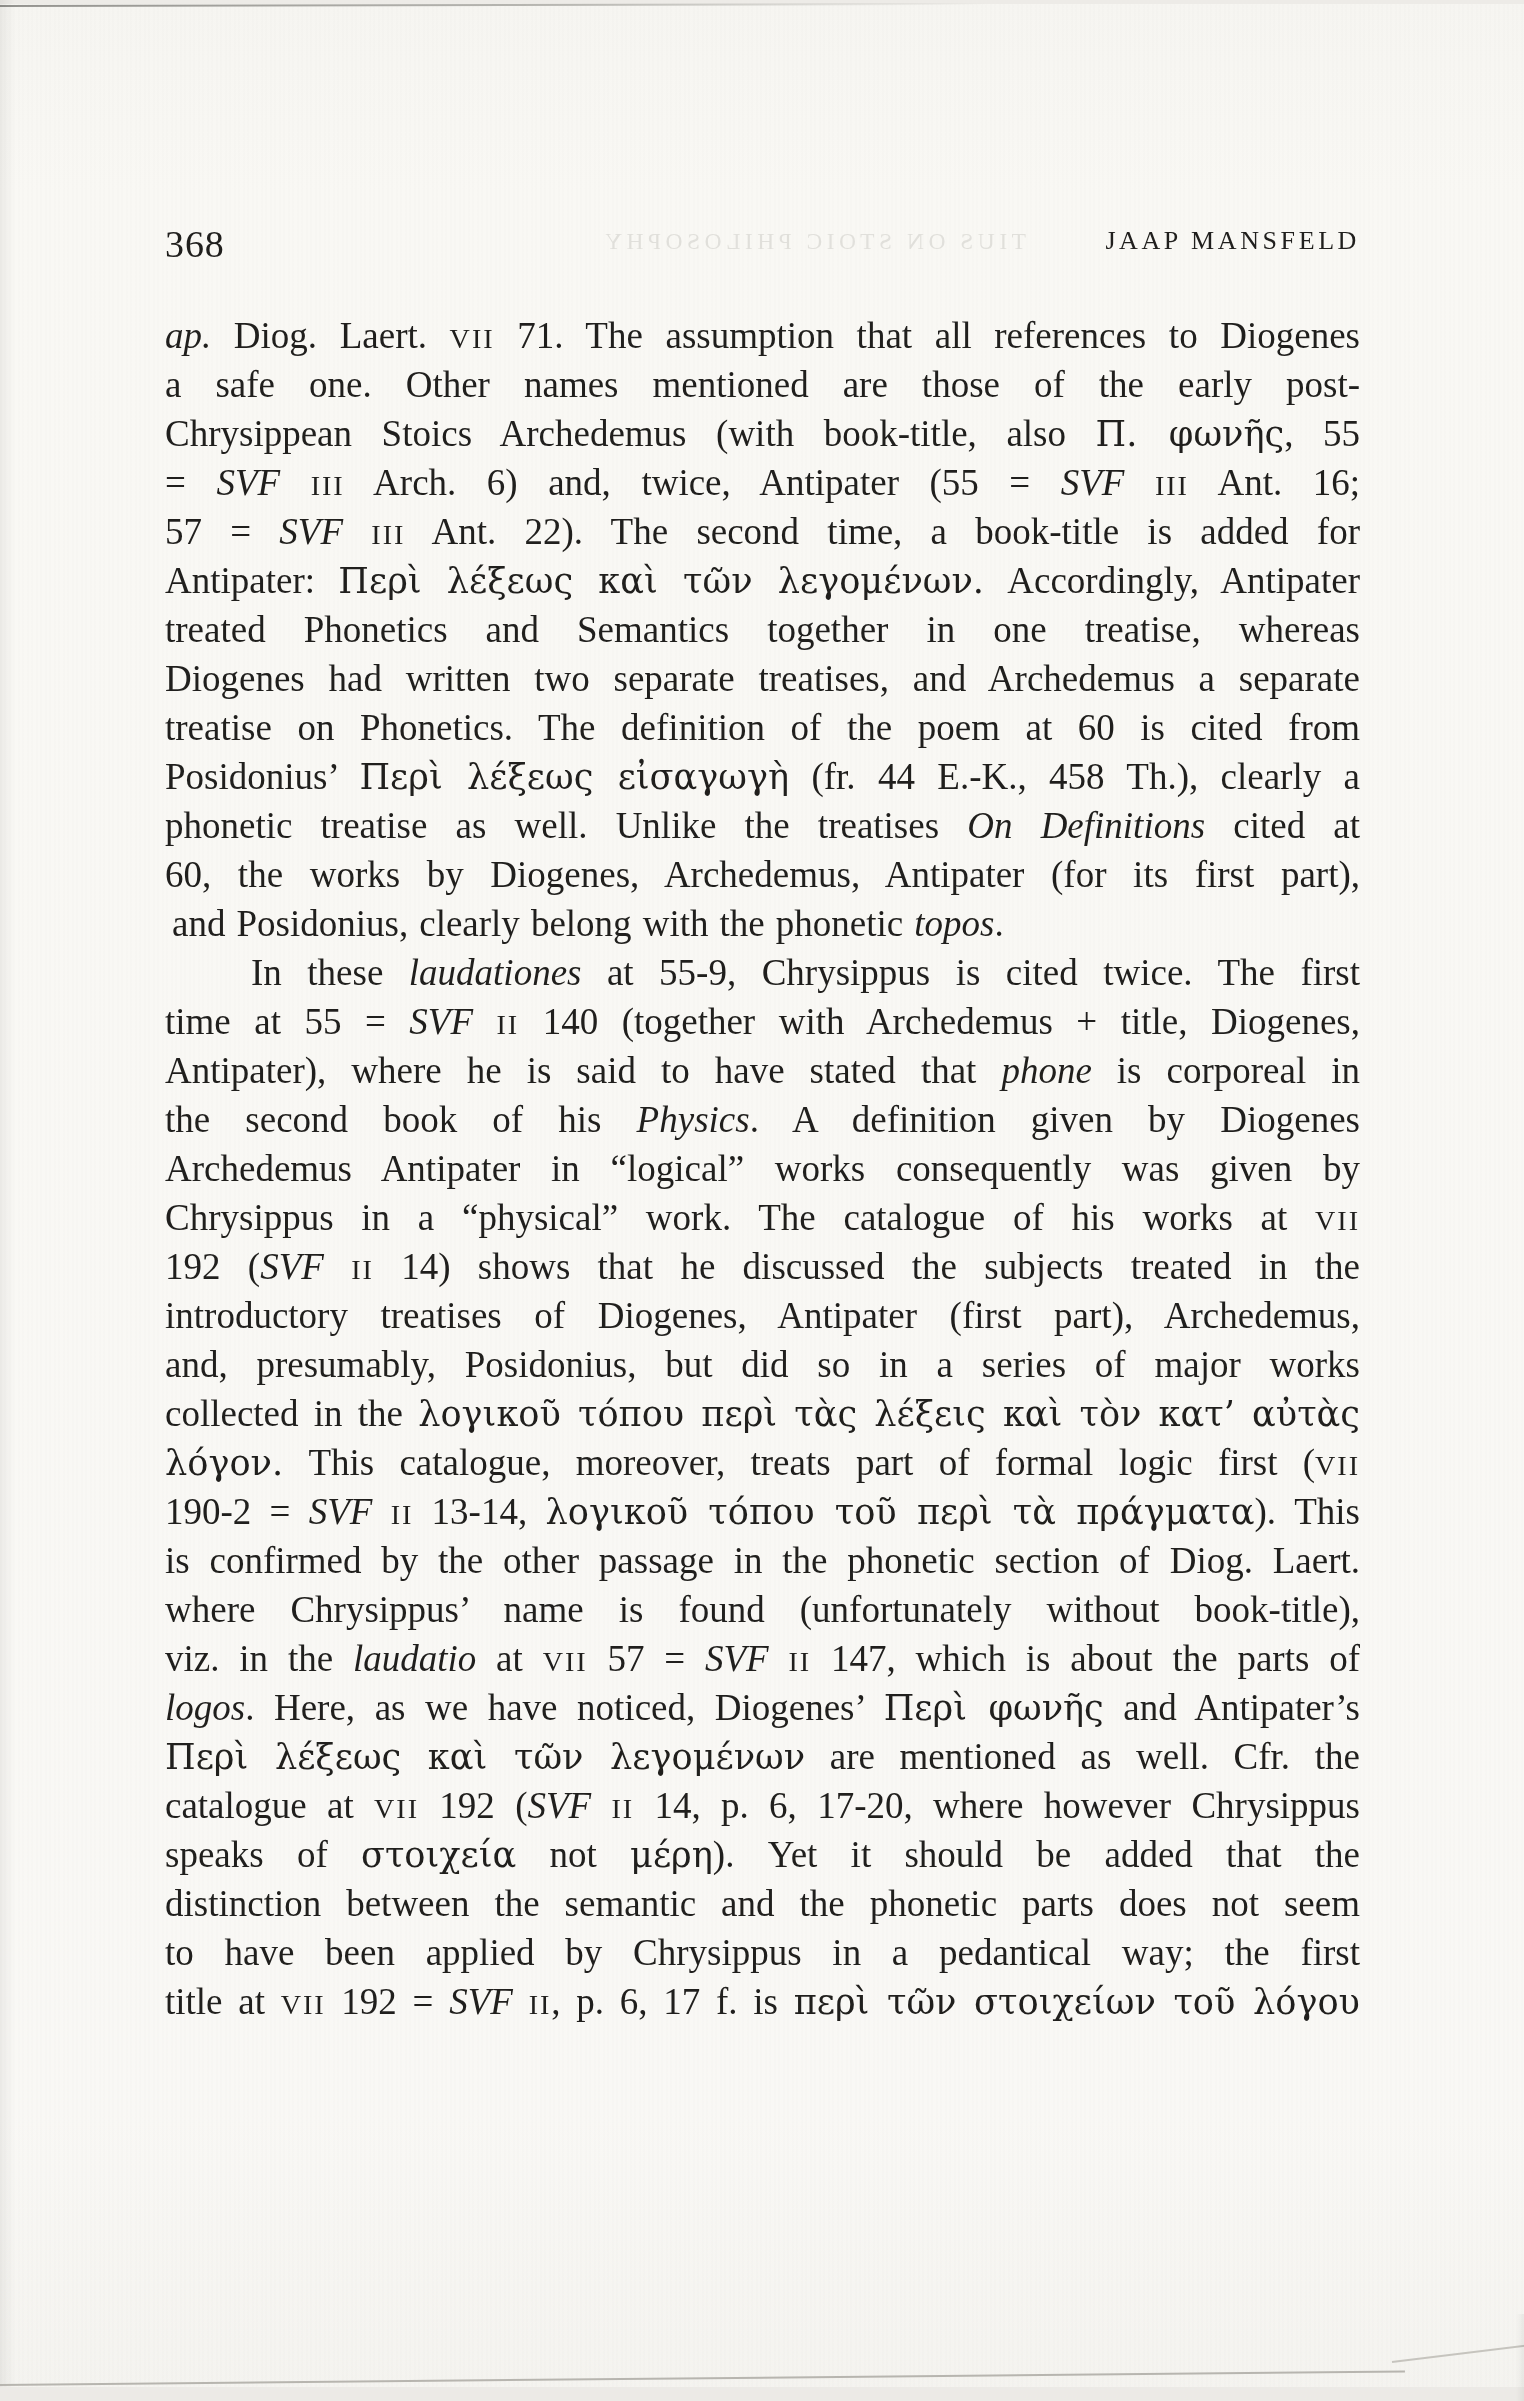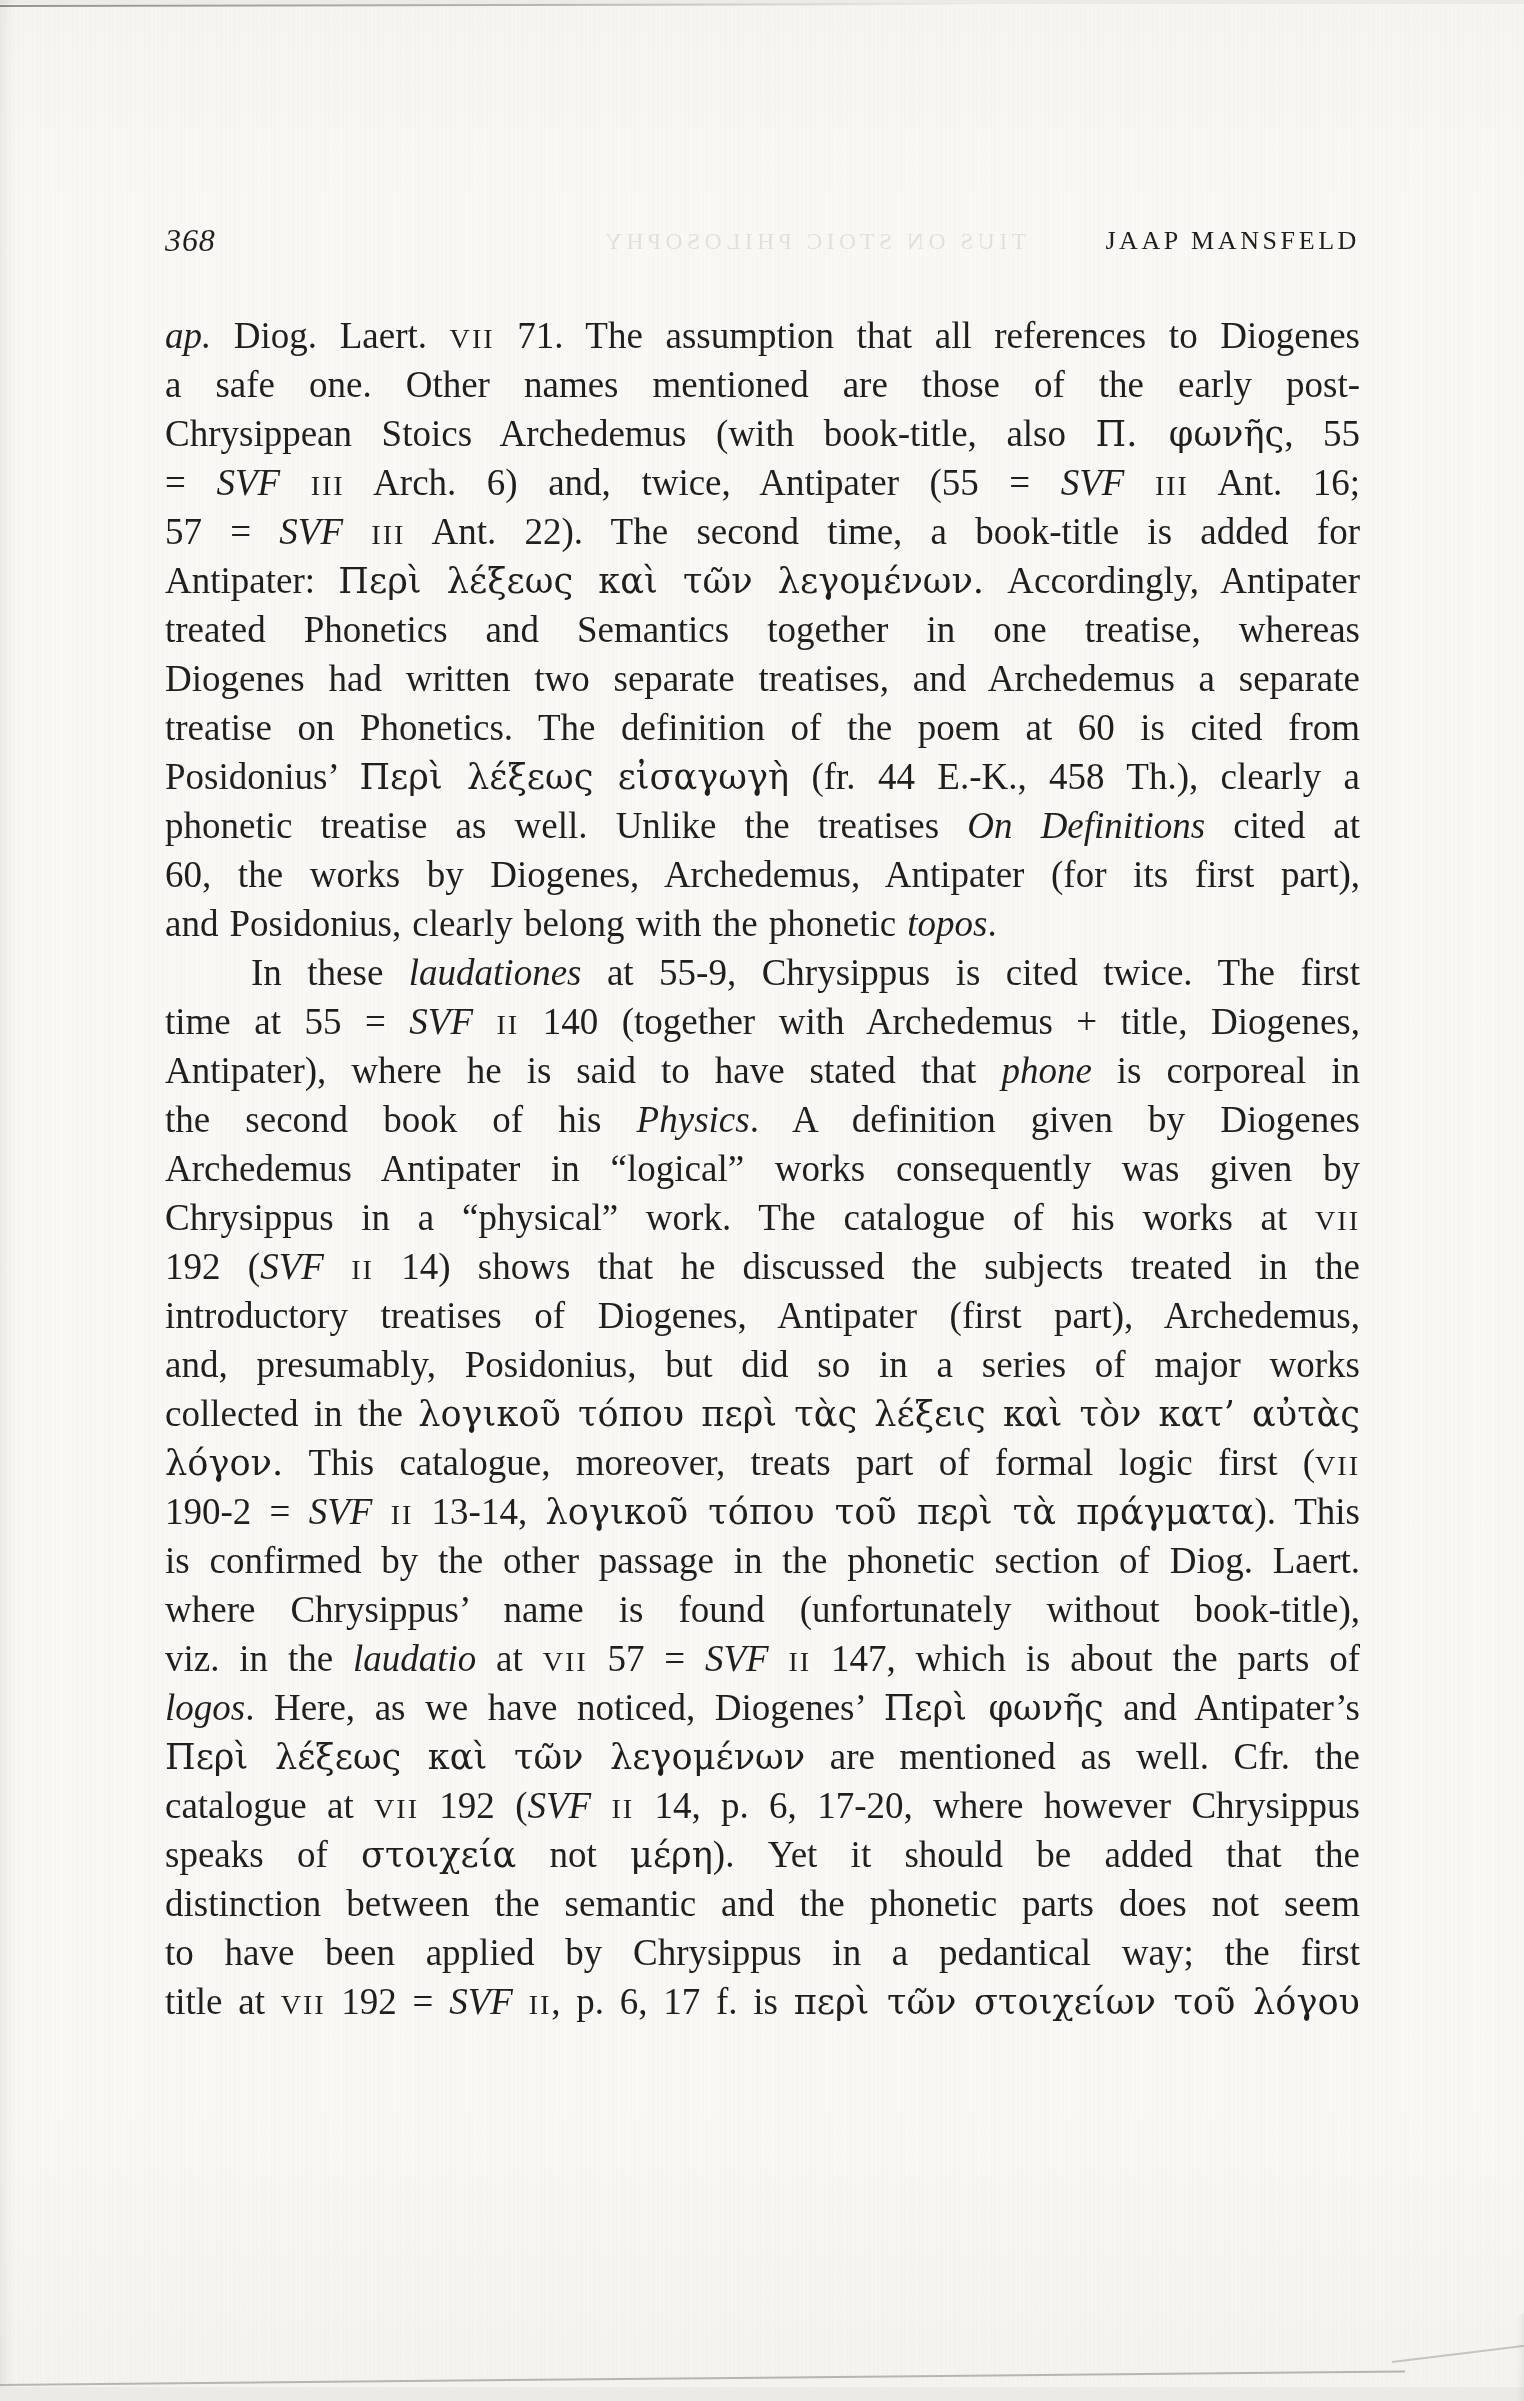--- a/index.html
+++ b/index.html
@@ -25,31 +25,31 @@
   .bottom-line{position:absolute;left:0;top:2384px;width:1405px;height:1.8px;background:#b7b5af;
     transform:rotate(-0.55deg);transform-origin:left center;}
   .bottom-line-corner{position:absolute;left:1392px;top:2361px;width:136px;height:1.8px;background:#c6c4be;
     transform:rotate(-7deg);transform-origin:left center;}
   .edge-left{position:absolute;top:0;left:0;bottom:0;width:14.5px;
     background:linear-gradient(90deg,rgba(0,0,0,0.055),rgba(0,0,0,0));}
   .edge-right{position:absolute;top:2314px;right:0;width:9px;height:88px;
     background:linear-gradient(270deg,rgba(0,0,0,0.06),rgba(0,0,0,0));}
 
   
-  .page-number{position:absolute;left:165px;top:222px;font-size:32px;letter-spacing:0.9px;font-style:italic;}
+  .page-number{position:absolute;left:165px;top:222px;font-size:38px;letter-spacing:0.9px;}
   .running-head{position:absolute;top:226px;right:165px;font-size:26px;letter-spacing:3.6px;}
   .ghost-head{position:absolute;left:592px;top:228px;width:434px;font-size:23.5px;letter-spacing:4.5px;
     color:#87867e;opacity:0.20;transform:scaleX(-1);transform-origin:center;filter:blur(0.5px);
     white-space:nowrap;}
 
   
   .text-block{position:absolute;left:165px;top:311px;width:1195px;font-size:37px;line-height:49px;
     word-spacing:1.8px;}
   .line{height:49px;overflow:hidden;text-align:justify;text-align-last:justify;}
-  .line.flush{text-align-last:left;}
+  .line.flush{text-align-last:left;margin-left:7px;}
   .line.indent{text-indent:86px;}
   .r-i{font-style:italic;}
   .r-sc{font-size:0.76em;letter-spacing:0.07em;}
   .r-g{font-family:"DejaVu Serif",serif;font-size:0.95em;margin-top:28px;}
 </style>
 </head>
 <body>
 
 <div id="page" style="--ink: #201f1d;">
   <div class="top-strip"></div>

